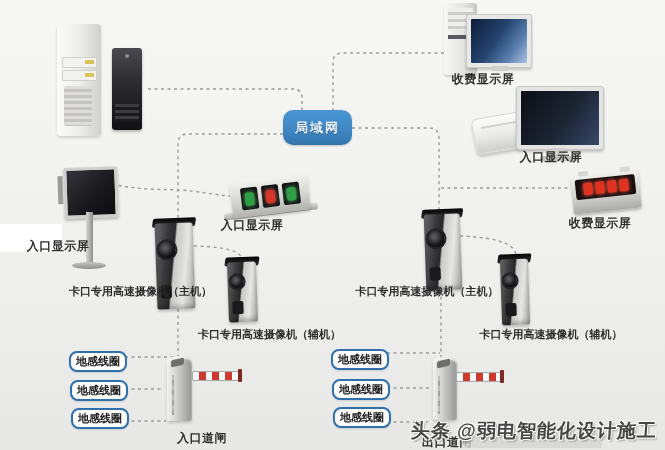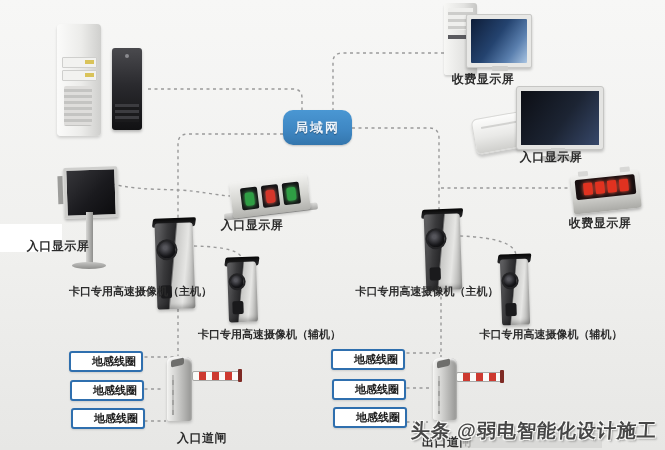--- a/index.html
+++ b/index.html
@@ -113,22 +113,22 @@
        background:linear-gradient(97deg,#6c6c6e 0%,#3a3a3c 28%,#28282a 44%,#c8c8c6 48%,#e6e6e4 72%,#a0a09e 100%);
        box-shadow:inset 0 -3px 4px rgba(0,0,0,.25),0 2px 3px rgba(0,0,0,.2);}
   .cam-lens{position:absolute;left:1px;top:19%;width:17px;height:17px;border-radius:50%;
        border:2px solid #232325;
        background:radial-gradient(circle at 40% 38%,#55555b 12%,#17171a 58%,#000 100%);}
   .camera.small .cam-lens{width:13px;height:13px;}
   .cam-box{position:absolute;left:4px;bottom:13%;width:11px;height:13px;background:#1a1a1c;border-radius:2px;}
 
   
   .coil{position:absolute;width:54px;height:17px;background:#fff;border:2px solid #2f6fae;
-       border-radius:3px;display:flex;align-items:center;justify-content:center;
-       font-size:11px;font-weight:bold;color:#1c1c1c;box-shadow:0 1px 2px rgba(0,0,0,.12);padding-left:16px;}
+       border-radius:8px;display:flex;align-items:center;justify-content:center;
+       font-size:11px;font-weight:bold;color:#1c1c1c;box-shadow:0 1px 2px rgba(0,0,0,.12);}
 
   
   .gate-pole{position:absolute;border-radius:6px 6px 3px 3px;
        background:linear-gradient(90deg,#f2f2f0 0%,#d4d4d2 35%,#b2b2b0 70%,#949492 100%);
        box-shadow:inset 0 2px 2px rgba(255,255,255,.8),0 2px 3px rgba(0,0,0,.18);}
   .gate-pole::before{content:"";position:absolute;top:2px;left:4px;width:13px;height:7px;
        background:#6e6e6c;transform:skewY(-14deg);border-radius:2px;}
   .gate-pole::after{content:"";position:absolute;left:5px;top:18px;bottom:6px;width:2px;
        background:repeating-linear-gradient(180deg,#bdbdbb 0 5px,#a3a3a1 5px 10px);}
   .gate-arm{position:absolute;height:8px;border:1px solid #a8a8a6;border-radius:2px;

